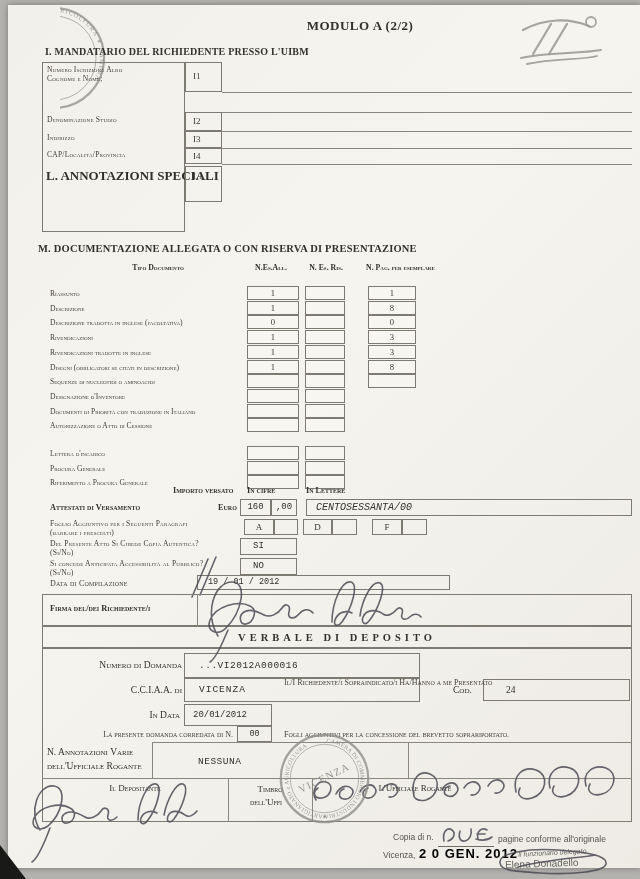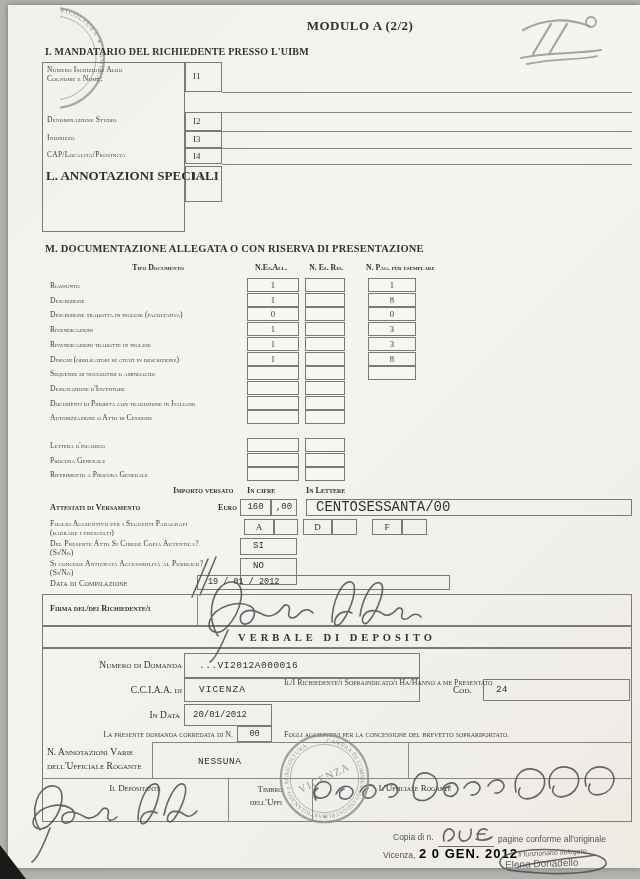--- a/index.html
+++ b/index.html
@@ -11,21 +11,21 @@
   .abs{position:absolute;}
   .sc{font-variant:small-caps;}
   .b{font-weight:bold;}
   .lbl{font-size:7.6px;color:#45423b;letter-spacing:.2px;line-height:1.15;}
   .lbl2{font-size:9px;color:#3d3a34;}
   .box{border:1px solid #7d7a71;box-sizing:border-box;}
   .hline{border-top:1px solid #8a877e;height:0;}
   .vline{border-left:1px solid #8a877e;width:0;}
   .mono{font-family:"Liberation Mono","DejaVu Sans Mono",monospace;}
   .sans{font-family:"Liberation Sans",sans-serif;}
-  .mrow{position:absolute;left:42px;width:590px;height:15px;}
+  .mrow{position:absolute;left:42px;width:590px;height:15px;margin-top:8px;}
   .mlabel{position:absolute;left:8px;top:2.5px;font-size:7.6px;color:#45423b;font-variant:small-caps;white-space:nowrap;}
   .mbox{position:absolute;top:0;height:14px;border:1px solid #7d7a71;box-sizing:border-box;
         text-align:center;font-size:8.6px;line-height:12px;color:#3a3833;background:rgba(250,249,245,.4);}
   .c1{left:205px;width:52px;}
   .c2{left:263px;width:40px;}
   .c3{left:326px;width:48px;}
   svg{overflow:visible;}
   .ink{stroke:#4b4a55;stroke-width:1.6;fill:none;stroke-linecap:round;stroke-linejoin:round;opacity:.85;}
   .pencil{stroke:#9c9b95;fill:none;stroke-linecap:round;opacity:.9;}
   .stampc{color:#8e8d89;}
@@ -85,21 +85,21 @@
     <div class="abs lbl2 sc" style="left:7px;top:2px;">I4</div>
   </div>
   <div class="abs lbl sc" style="left:47px;top:151px;">CAP/Località/Provincia</div>
   <div class="abs hline" style="left:222px;top:164px;width:410px;"></div>
 
   <div class="abs b" style="left:46px;top:168px;font-size:13px;">L. ANNOTAZIONI SPECIALI</div>
   <div class="abs box" style="left:185px;top:166px;width:37px;height:36px;">
     <div class="abs lbl2 sc" style="left:7px;top:4px;">L1</div>
   </div>
 
-  <div class="abs b" style="left:45px;top:243px;font-size:10.5px;letter-spacing:.2px;">M. DOCUMENTAZIONE ALLEGATA O CON RISERVA DI PRESENTAZIONE</div>
+  <div class="abs b" style="left:38px;top:243px;font-size:10.5px;letter-spacing:.2px;">M. DOCUMENTAZIONE ALLEGATA O CON RISERVA DI PRESENTAZIONE</div>
 
   <div class="abs b sc" style="left:88px;top:263px;width:140px;text-align:center;font-size:7.8px;">Tipo Documento</div>
   <div class="abs b sc" style="left:240px;top:263px;width:62px;text-align:center;font-size:7.8px;">N.Es.All.</div>
   <div class="abs b sc" style="left:298px;top:263px;width:56px;text-align:center;font-size:7.8px;">N. Es. Ris.</div>
   <div class="abs b sc" style="left:366px;top:263px;font-size:7.8px;">N. Pag. per esemplare</div>
 
   <div class="mrow" style="top:278px">
     <div class="mlabel">Riassunto</div>
     <div class="mbox c1">1</div>
     <div class="mbox c2"></div>
@@ -179,38 +179,38 @@
   </div>
 
   <div class="abs b sc" style="left:173px;top:486px;font-size:8.2px;">Importo versato</div>
   <div class="abs b sc" style="left:247px;top:486px;font-size:8.2px;">In cifre</div>
   <div class="abs b sc" style="left:306px;top:486px;font-size:8.2px;">In Lettere</div>
 
   <div class="abs b sc" style="left:50px;top:503px;font-size:8.2px;">Attestati di Versamento</div>
   <div class="abs b sc" style="left:218px;top:503px;font-size:8.2px;">Euro</div>
   <div class="abs box mono" style="left:240px;top:499px;width:31px;height:17px;text-align:center;font-size:9px;line-height:15px;">160</div>
   <div class="abs box mono" style="left:271px;top:499px;width:26px;height:17px;text-align:center;font-size:9px;line-height:15px;">,00</div>
-  <div class="abs box mono" style="left:306px;top:499px;width:326px;height:17px;font-size:14px;line-height:15px;padding-left:9px;">CENTOSESSANTA/00</div>
+  <div class="abs box mono" style="left:306px;top:499px;width:326px;height:17px;font-size:10px;line-height:15px;padding-left:9px;font-style:italic;">CENTOSESSANTA/00</div>
 
   <div class="abs lbl sc" style="left:50px;top:520px;">Foglio Aggiuntivo per i Seguenti Paragrafi</div>
   <div class="abs lbl sc" style="left:50px;top:529px;">(barrare i prescelti)</div>
   <div class="abs box" style="left:244px;top:519px;width:30px;height:16px;text-align:center;font-size:9px;line-height:14px;">A</div>
   <div class="abs box" style="left:274px;top:519px;width:24px;height:16px;"></div>
   <div class="abs box" style="left:303px;top:519px;width:29px;height:16px;text-align:center;font-size:9px;line-height:14px;">D</div>
   <div class="abs box" style="left:332px;top:519px;width:25px;height:16px;"></div>
   <div class="abs box" style="left:372px;top:519px;width:30px;height:16px;text-align:center;font-size:9px;line-height:14px;">F</div>
   <div class="abs box" style="left:402px;top:519px;width:25px;height:16px;"></div>
 
   <div class="abs lbl sc" style="left:50px;top:540px;">Del Presente Atto Si Chiede Copia Autentica?</div>
   <div class="abs lbl sc" style="left:50px;top:549px;">(Si/No)</div>
   <div class="abs box mono" style="left:240px;top:538px;width:57px;height:17px;font-size:9px;line-height:15px;padding-left:12px;">SI</div>
 
   <div class="abs lbl sc" style="left:50px;top:560px;">Si concede Anticipata Accessibilità al Pubblico?</div>
   <div class="abs lbl sc" style="left:50px;top:569px;">(Si/No)</div>
-  <div class="abs box mono" style="left:240px;top:558px;width:57px;height:27px;font-size:9px;line-height:15px;padding-left:12px;">NO</div>
+  <div class="abs box mono" style="left:240px;top:558px;width:57px;height:17px;font-size:9px;line-height:15px;padding-left:12px;">NO</div>
 
   <div class="abs lbl sc" style="left:50px;top:579px;font-size:8px;">Data di Compilazione</div>
   <div class="abs box mono" style="left:197px;top:575px;width:253px;height:15px;font-size:8.5px;line-height:13px;padding-left:10px;">19 / 01 / 2012</div>
   <svg class="abs" style="left:184px;top:553px;" width="36" height="48" viewBox="0 0 36 48">
     <path class="ink" d="M24,6 L8,44 M32,4 L16,42"></path>
   </svg>
 
   <div class="abs box" style="left:42px;top:594px;width:590px;height:32px;"></div>
   <div class="abs vline" style="left:197px;top:594px;height:32px;"></div>
   <div class="abs b sc" style="left:50px;top:604px;font-size:8.4px;">Firma del/dei Richiedente/i</div>
@@ -225,21 +225,21 @@
     <div class="abs b" style="left:0;top:5px;width:100%;text-align:center;font-size:10.5px;letter-spacing:4px;">VERBALE DI DEPOSITO</div>
   </div>
   <div class="abs box" style="left:42px;top:648px;width:590px;height:174px;"></div>
 
   <div class="abs sc" style="left:40px;top:660px;width:142px;text-align:right;font-size:9.5px;">Numero di Domanda</div>
   <div class="abs box mono" style="left:184px;top:653px;width:236px;height:25px;font-size:9.5px;line-height:23px;padding-left:14px;letter-spacing:.5px;">...VI2012A000016</div>
 
   <div class="abs sc" style="left:40px;top:685px;width:142px;text-align:right;font-size:9.5px;">C.C.I.A.A. di</div>
   <div class="abs box mono" style="left:184px;top:678px;width:236px;height:24px;font-size:9.5px;line-height:22px;padding-left:14px;letter-spacing:1px;">VICENZA</div>
   <div class="abs sc" style="left:453px;top:685px;font-size:9.5px;">Cod.</div>
-  <div class="abs box mono" style="left:483px;top:679px;width:147px;height:22px;font-size:9.5px;line-height:20px;padding-left:12px;">24</div>
+  <div class="abs box mono" style="left:483px;top:679px;width:147px;height:22px;font-size:9.5px;line-height:20px;padding-left:22px;font-family:Liberation Serif, serif;">24</div>
 
   <div class="abs sc" style="left:40px;top:710px;width:140px;text-align:right;font-size:9.5px;">In Data</div>
   <div class="abs box mono" style="left:184px;top:704px;width:88px;height:22px;font-size:9px;line-height:20px;padding-left:8px;">20/01/2012</div>
   <div class="abs sc" style="left:284px;top:678px;font-size:8px;color:#45423b;">Il/I Richiedente/i Sopraindicato/i Ha/Hanno a me Presentato</div>
 
   <div class="abs sc" style="left:40px;top:730px;width:193px;text-align:right;font-size:8px;color:#45423b;">La presente domanda corredata di N.</div>
   <div class="abs box mono" style="left:237px;top:726px;width:35px;height:16px;text-align:center;font-size:8.5px;line-height:14px;">00</div>
   <div class="abs sc" style="left:284px;top:730px;font-size:8px;color:#45423b;">Fogli aggiuntivi per la concessione del brevetto soprariportato.</div>
 
   <div class="abs hline" style="left:152px;top:742px;width:480px;"></div>

